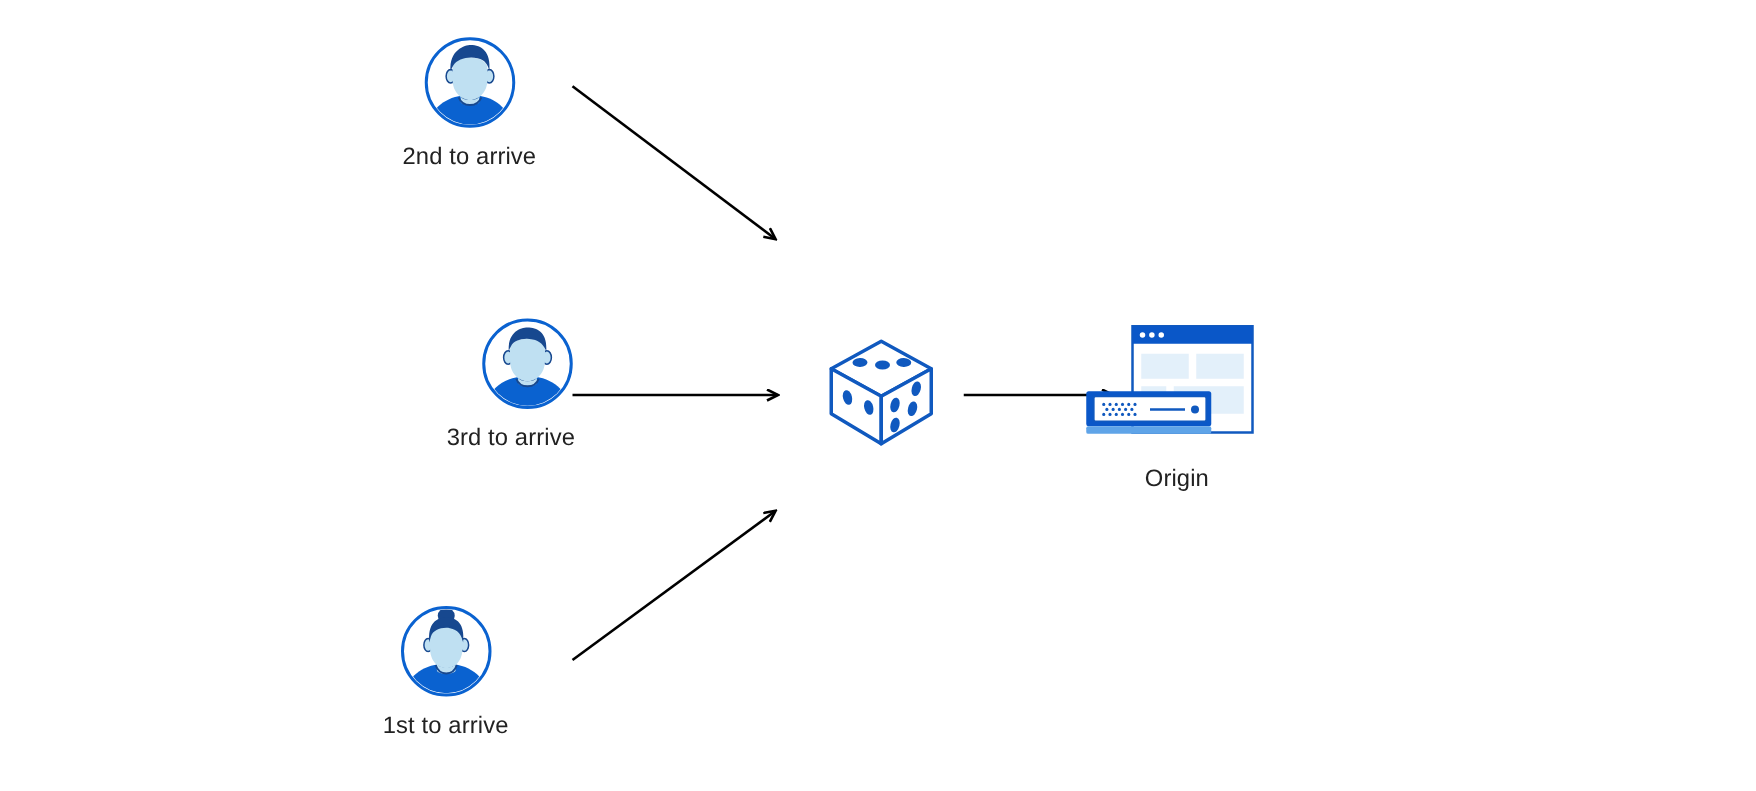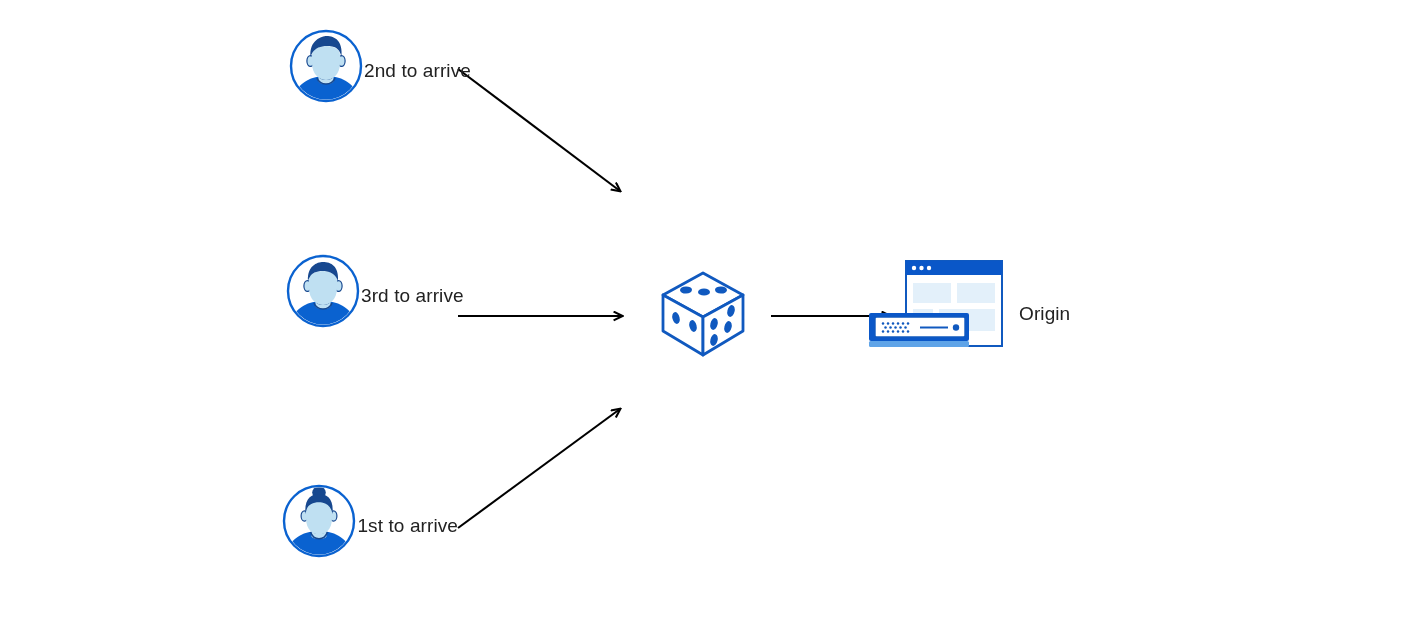--- a/index.html
+++ b/index.html
@@ -15,21 +15,21 @@
   #canvas {
     position: relative;
     width: 1405px;
     height: 633px;
     background: #ffffff;
     overflow: hidden;
   }
   .node {
     position: absolute;
     display: flex;
-    flex-direction: row;
+    flex-direction: column;
     align-items: center;
   }
   .node-icon {
     display: block;
     line-height: 0;
   }
   .node-label {
     margin-top: 10px;
     font-size: 19px;
     line-height: 24px;
@@ -41,22 +41,22 @@
   .arrow-layer {
     position: absolute;
     left: 0;
     top: 0;
     width: 1405px;
     height: 633px;
     pointer-events: none;
   }
   
   #node-client-2nd { left: 288px; top: 28px; width: 175px; }
-  #node-client-3rd { left: 285px; top: 253px; width: 175px; }
-  #node-client-1st { left: 283px; top: 483px; width: 175px; justify-content: flex-end; }
+  #node-client-3rd { left: 285px; top: 253px; width: 175px; align-items: flex-end; }
+  #node-client-1st { left: 269px; top: 483px; width: 175px; justify-content: flex-end; }
   #node-dice       { left: 655px; top: 265px; width: 100px; }
   #node-origin     { left: 864px; top: 256px; width: 155px; }
   #node-origin .node-label { margin-top: 6px; }
 </style>
 </head>
 <body>
 
 <div id="canvas">
 
   <svg class="arrow-layer" viewBox="0 0 1405 633" width="1405" height="633" aria-hidden="true">

